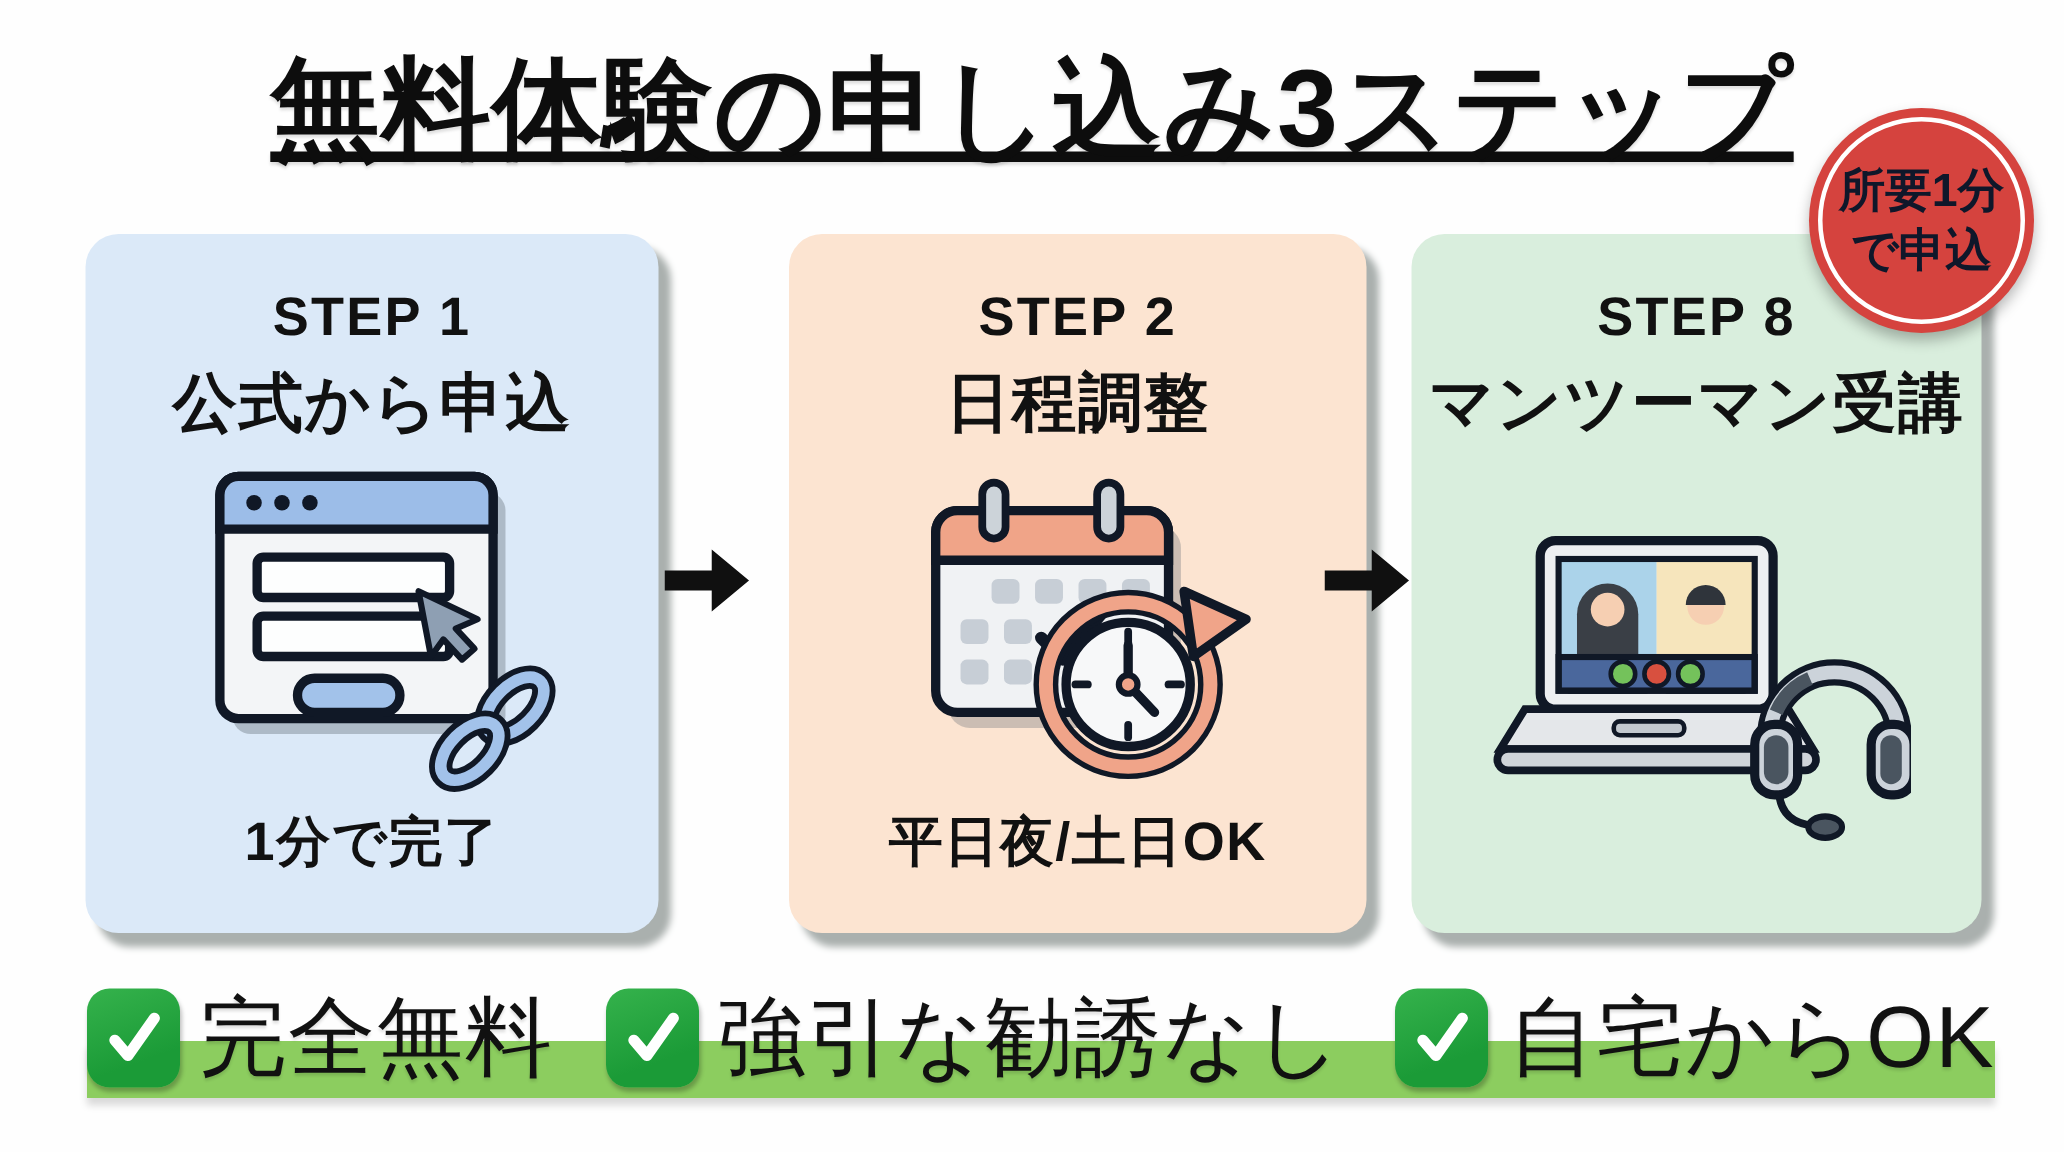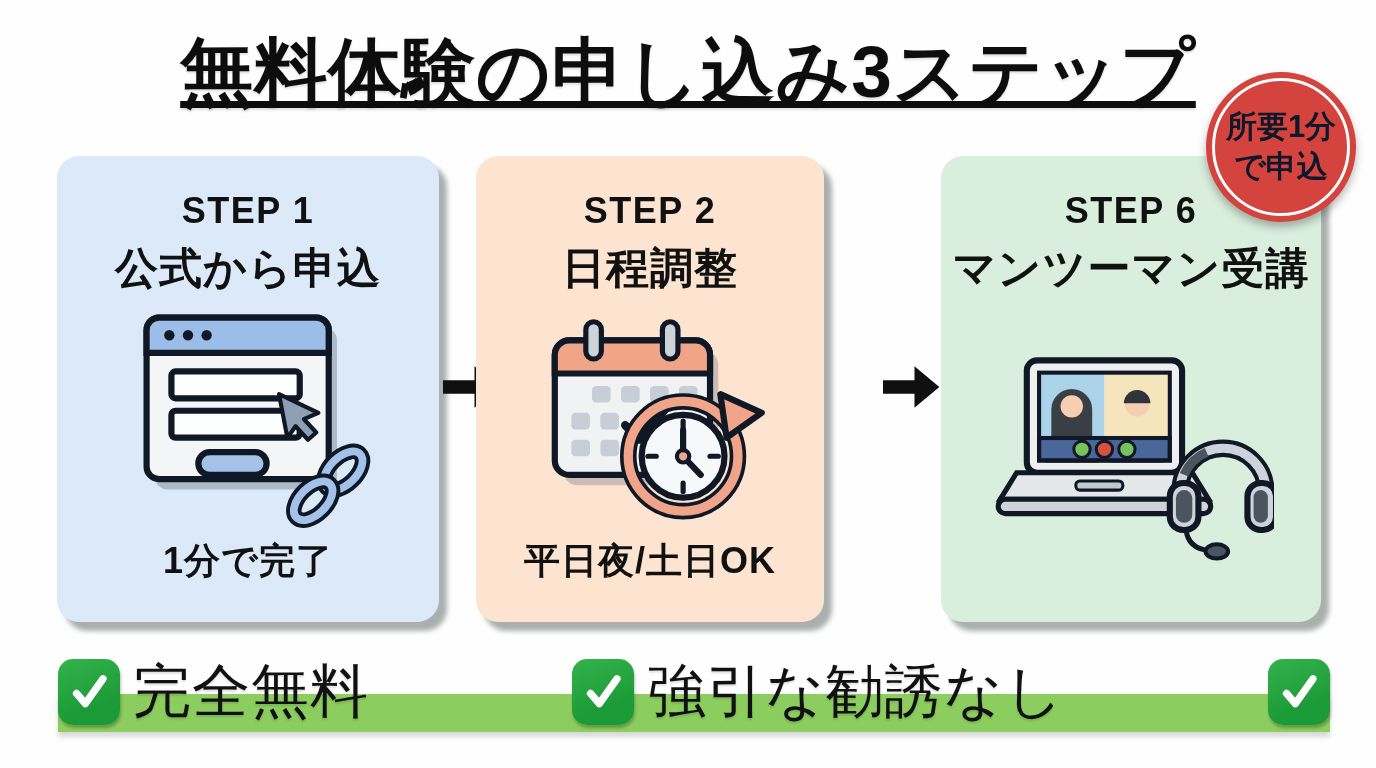--- a/index.html
+++ b/index.html
@@ -31,21 +31,21 @@
     position:relative;color:#0f172a;font-size:31px;font-weight:800;text-align:center;line-height:1.28;
   }
 
   
   .card{
     position:absolute;top:156px;height:466px;border-radius:22px;
     box-shadow:8px 9px 5px #aab0ae;
     display:flex;flex-direction:column;align-items:center;
   }
   .card1{left:57px;width:382px;background:#dbe9f8;}
-  .card2{left:476px;width:348px;background:#fce4d1;}
+  .card2{left:526px;width:385px;background:#fce4d1;}
   .card3{left:941px;width:380px;background:#d9eedd;}
   .step-label{margin-top:34px;font-size:36px;font-weight:800;letter-spacing:1.5px;}
   .step-title{margin-top:8px;font-size:43px;font-weight:700;letter-spacing:1px;white-space:nowrap;}
   .icon-wrap{flex:1;display:flex;align-items:center;justify-content:center;width:100%;}
   .caption{margin-bottom:36px;font-size:36px;font-weight:800;letter-spacing:1px;white-space:nowrap;}
 
   
   .flow-arrow{position:absolute;top:352px;width:58px;height:70px;}
   .arrow1{left:443px;}
   .arrow2{left:883px;}
@@ -151,21 +151,21 @@
       </svg>
     </div>
     <div class="caption">平日夜/土日OK</div>
   </div>
 
   <svg class="flow-arrow arrow2" viewBox="0 0 70 70">
     <polygon points="0,27 38,27 38,10 68,35 38,60 38,43 0,43" fill="#101010"></polygon>
   </svg>
 
   <div class="card card3">
-    <div class="step-label">STEP 6</div>
+    <div class="step-label">STEP 8</div>
     <div class="step-title">マンツーマン受講</div>
     <div class="icon-wrap">
       <svg width="286" height="225" viewBox="0 0 280 220">
         <rect x="38" y="12" width="152" height="110" rx="10" fill="#edeff1" stroke="#101826" stroke-width="6"></rect>
         <rect x="50" y="24" width="64" height="86" fill="#abd3ea"></rect>
         <rect x="114" y="24" width="64" height="86" fill="#f6e5bc"></rect>
         <g>
           <path d="M62 88 v-28 a20 20 0 0 1 40 0 v28 z" fill="#3a3f46"></path>
           <circle cx="82" cy="57" r="11" fill="#f6cfb2"></circle>
           <path d="M58 110 v-6 a24 16 0 0 1 48 0 v6 z" fill="#e25757" stroke="#101826" stroke-width="4"></path>
@@ -215,16 +215,17 @@
         </svg>
       </div>
       <div class="footer-label">強引な勧誘なし</div>
     </div>
     <div class="footer-item">
       <div class="check-box">
         <svg width="44" height="46" viewBox="0 0 60 62">
           <polyline points="13,33 25,47 49,13" fill="none" stroke="#ffffff" stroke-width="10" stroke-linecap="round" stroke-linejoin="round"></polyline>
         </svg>
       </div>
+      <div class="footer-label">自宅からOK</div>
     </div>
   </div>
 
 </div>
 
 </body></html>

